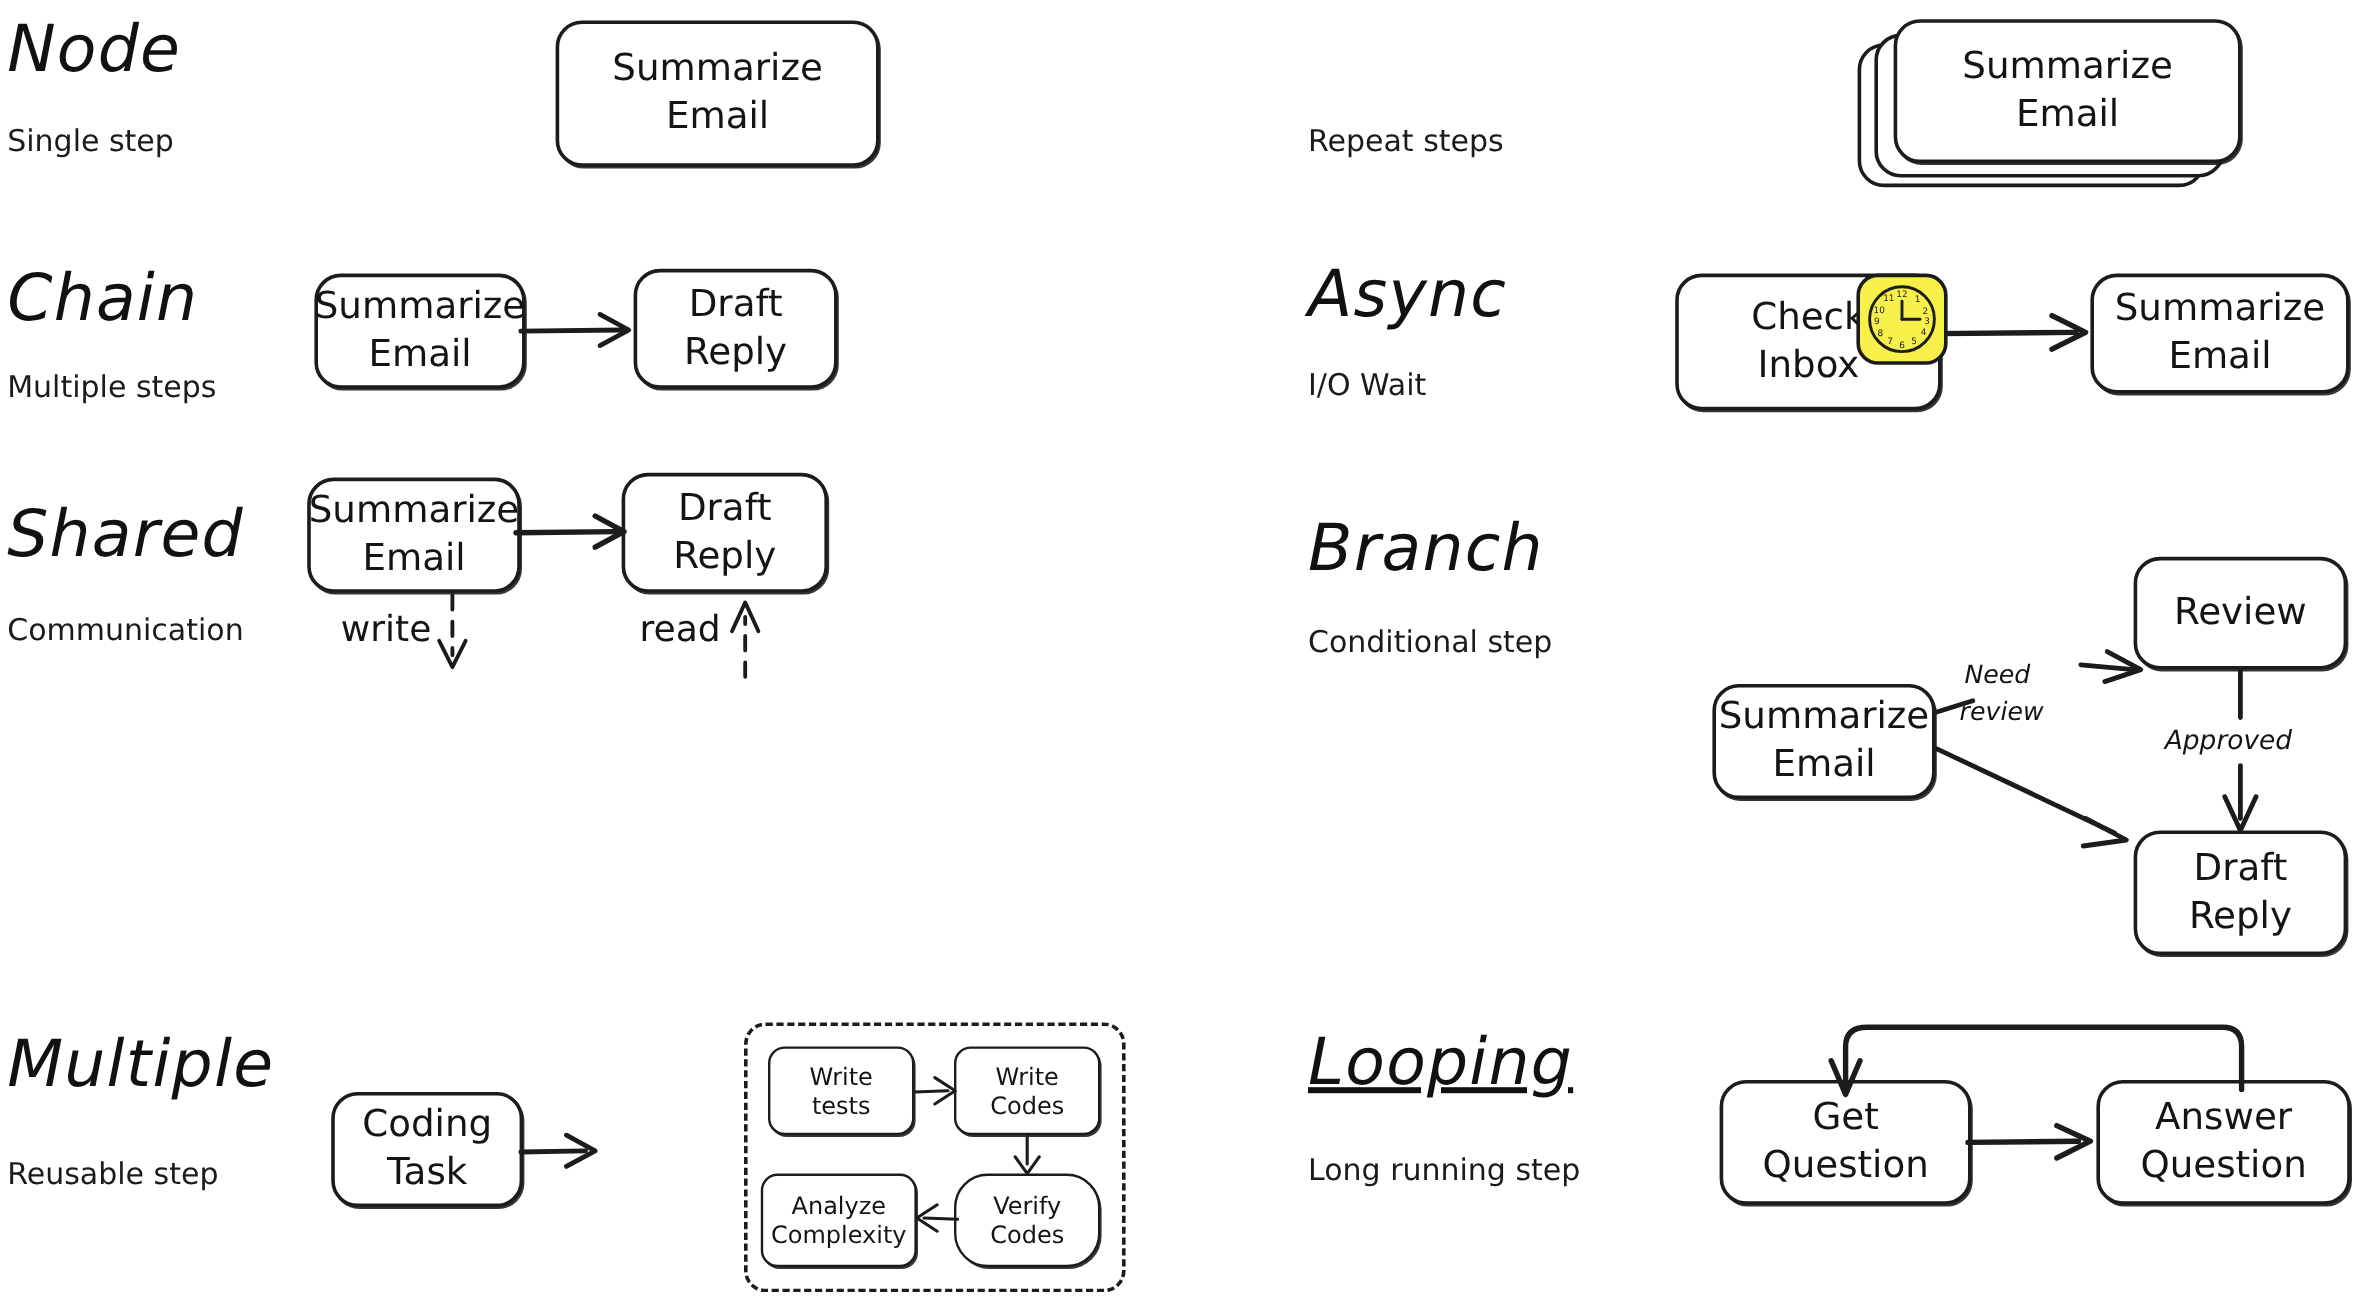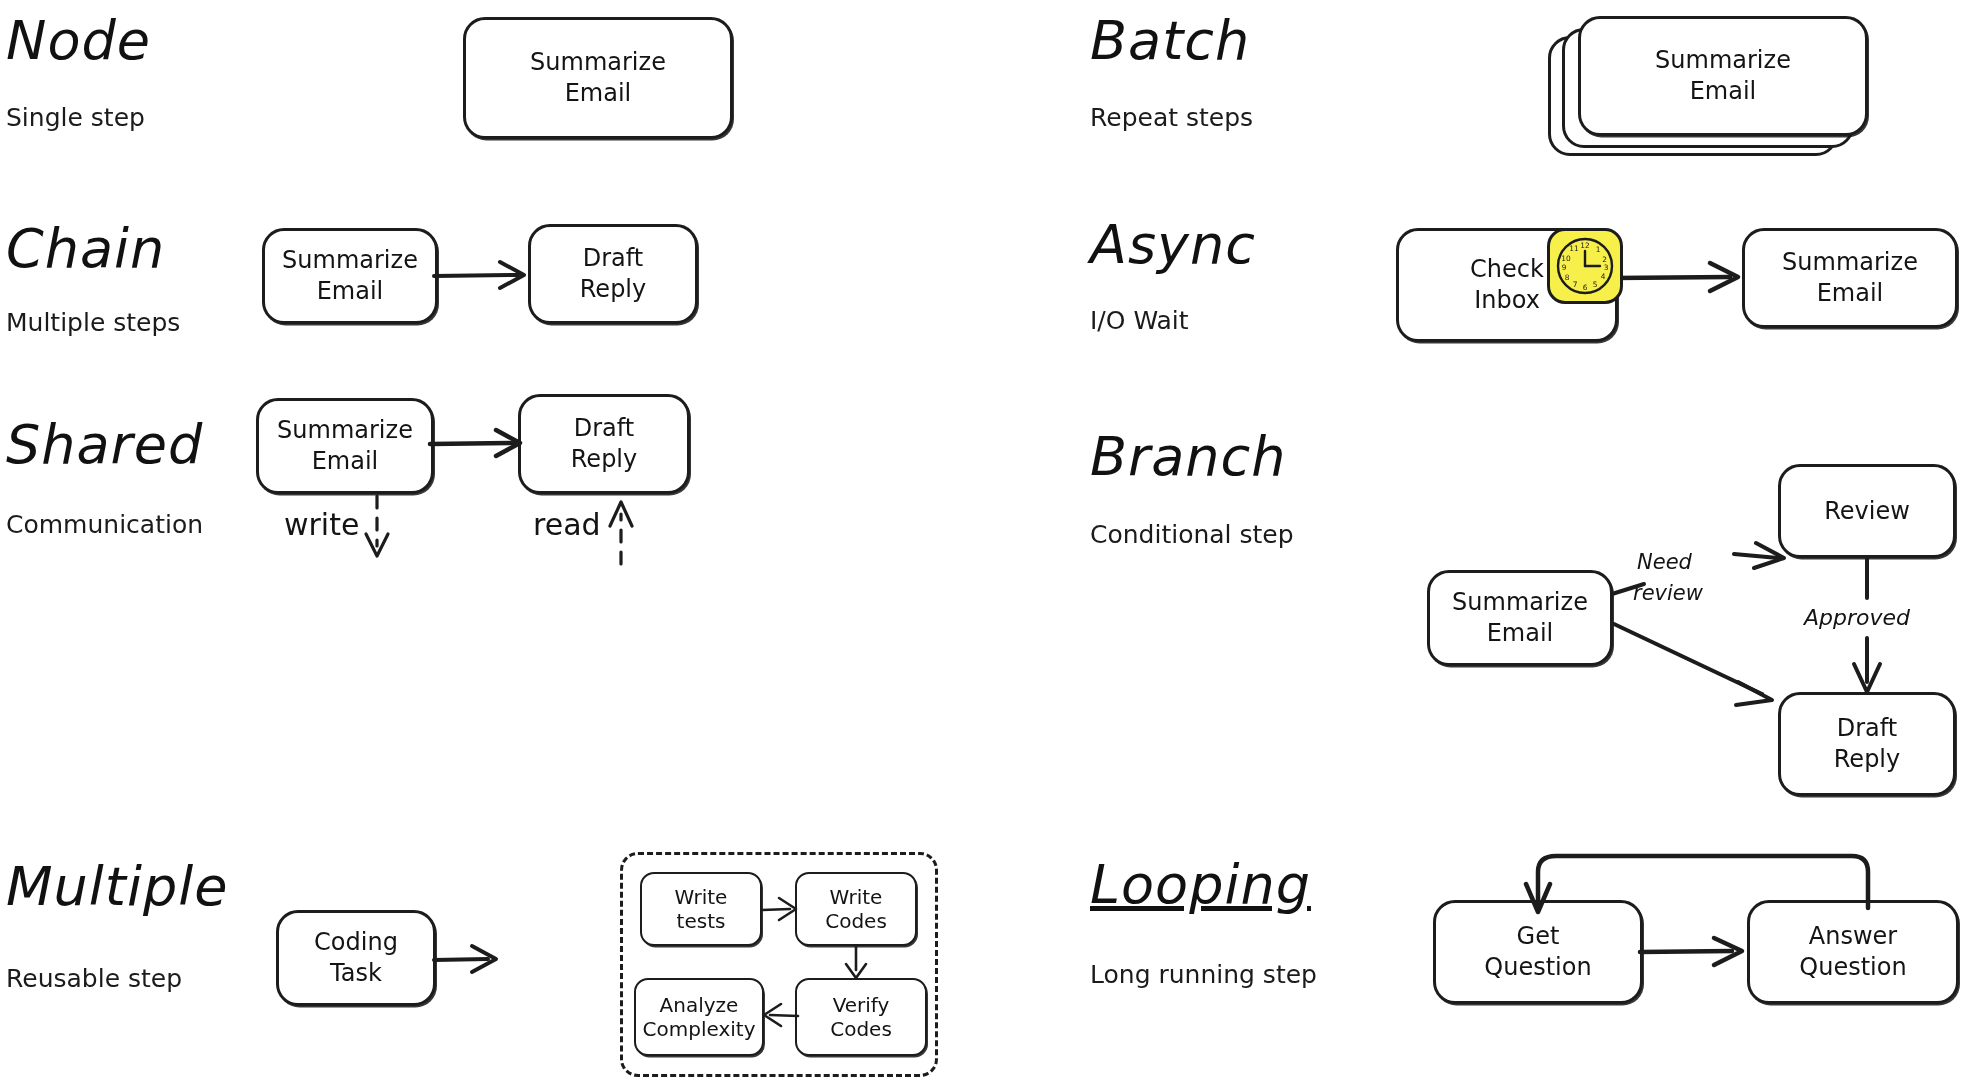--- a/index.html
+++ b/index.html
@@ -40,21 +40,21 @@
     position:absolute;
     box-sizing:border-box;
     border:3.2px solid #1c1c1c;
     border-radius:22px;
     background:#fff;
     display:flex;
     align-items:center;
     justify-content:center;
     text-align:center;
     font-family:"DejaVu Sans", sans-serif;
-    font-size:24px;
+    font-size:31px;
     line-height:1.28;
     color:#141414;
     padding:2px 6px;
     box-shadow:1.5px 2px 0 -0.5px rgba(20,20,20,.85);
   }
   .node.small{font-size:20px;border-width:2.4px;border-radius:14px;line-height:1.22;}
   .node .txt{display:block;}
 
   .stack-card{
     position:absolute;
@@ -119,21 +119,20 @@
   <div class="pattern-title" style="left:6px;top:14px;">Node</div>
   <div class="pattern-sub" style="left:6px;top:105px;">Single step</div>
 
   <div class="node" style="left:463px;top:17px;width:270px;height:122px;">
     <div>
       <span class="txt">Summarize</span>
       <span class="txt">Email</span>
     </div>
   </div>
 
-  <div class="pattern-title" style="left:1090px;top:14px;">Batch</div>
   <div class="pattern-sub" style="left:1090px;top:105px;">Repeat steps</div>
 
   <div class="stack-card" style="left:1548px;top:36px;width:290px;height:120px;"></div>
   <div class="stack-card" style="left:1562px;top:28px;width:292px;height:120px;"></div>
   <div class="node" style="left:1578px;top:16px;width:290px;height:120px;">
     <div>
       <span class="txt">Summarize</span>
       <span class="txt">Email</span>
     </div>
   </div>
@@ -295,21 +294,21 @@
       <span class="txt">Write</span>
       <span class="txt">tests</span>
     </div>
   </div>
   <div class="node small" style="left:795px;top:872px;width:122px;height:74px;">
     <div>
       <span class="txt">Write</span>
       <span class="txt">Codes</span>
     </div>
   </div>
-  <div class="node small" style="left:795px;top:978px;width:132px;height:78px;">
+  <div class="node small" style="left:795px;top:978px;width:122px;height:78px;border-radius:28px;">
     <div>
       <span class="txt">Verify</span>
       <span class="txt">Codes</span>
     </div>
   </div>
   <div class="node small" style="left:634px;top:978px;width:130px;height:78px;">
     <div>
       <span class="txt">Analyze</span>
       <span class="txt">Complexity</span>
     </div>

